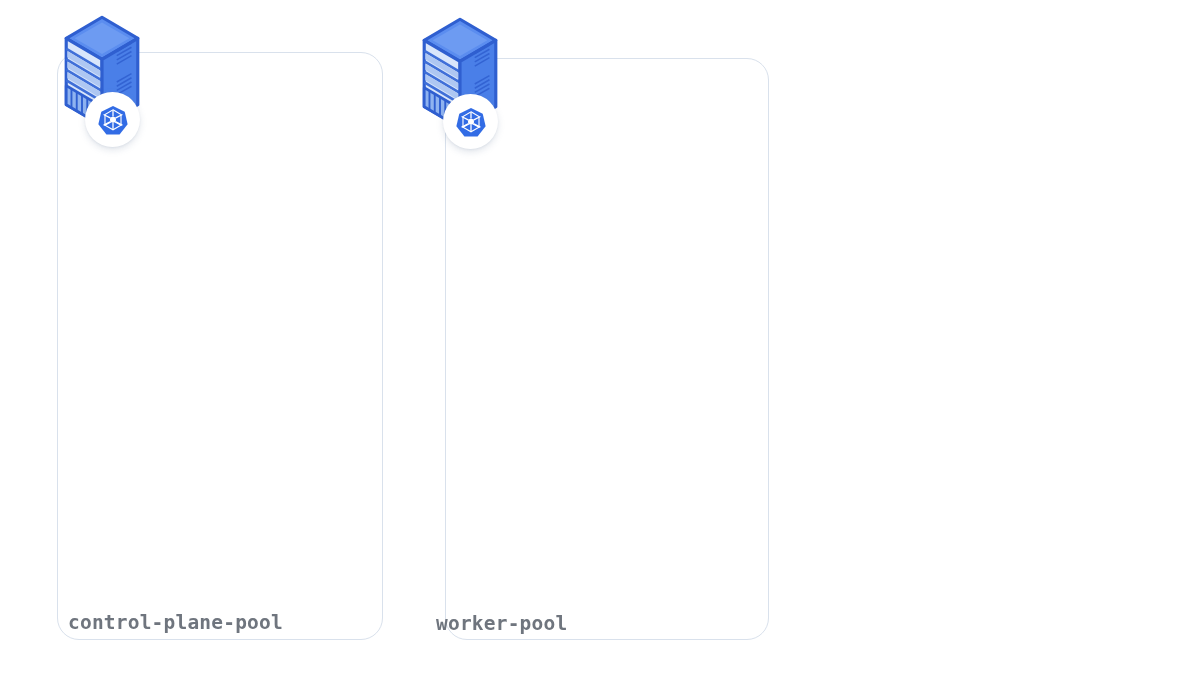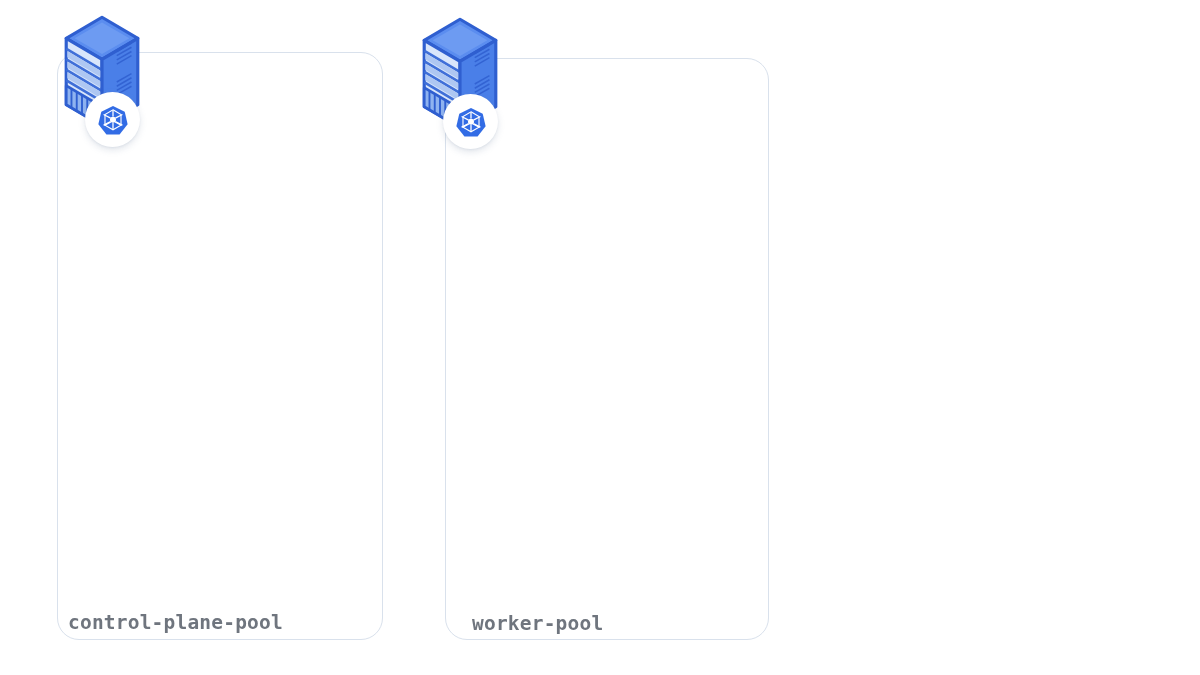--- a/index.html
+++ b/index.html
@@ -93,21 +93,21 @@
         <use href="#server-tower"></use>
       </svg>
       <div class="k8s-badge">
         <div class="badge-disc"></div>
         <svg class="badge-mark" width="31" height="31" viewBox="-2 -1 36 36">
           <use href="#k8s-mark"></use>
         </svg>
       </div>
     </div>
     <div class="pool-card" style="left: 445px; top: 58px; width: 324px; height: 582px; border-color: rgb(217, 225, 236);"></div>
-    <div class="pool-label" style="left: 472px; top: 614px; color: rgb(111, 117, 126);">worker-pool</div>
+    <div class="pool-label" style="left: 436px; top: 614px; color: rgb(111, 117, 126);">worker-pool</div>
     <div class="node-group" style="left: 410px; top: 14px;">
       <svg class="server-svg" width="100" height="120" viewBox="0 0 84 114">
         <use href="#server-tower"></use>
       </svg>
       <div class="k8s-badge">
         <div class="badge-disc"></div>
         <svg class="badge-mark" width="31" height="31" viewBox="-2 -1 36 36">
           <use href="#k8s-mark"></use>
         </svg>
       </div>

